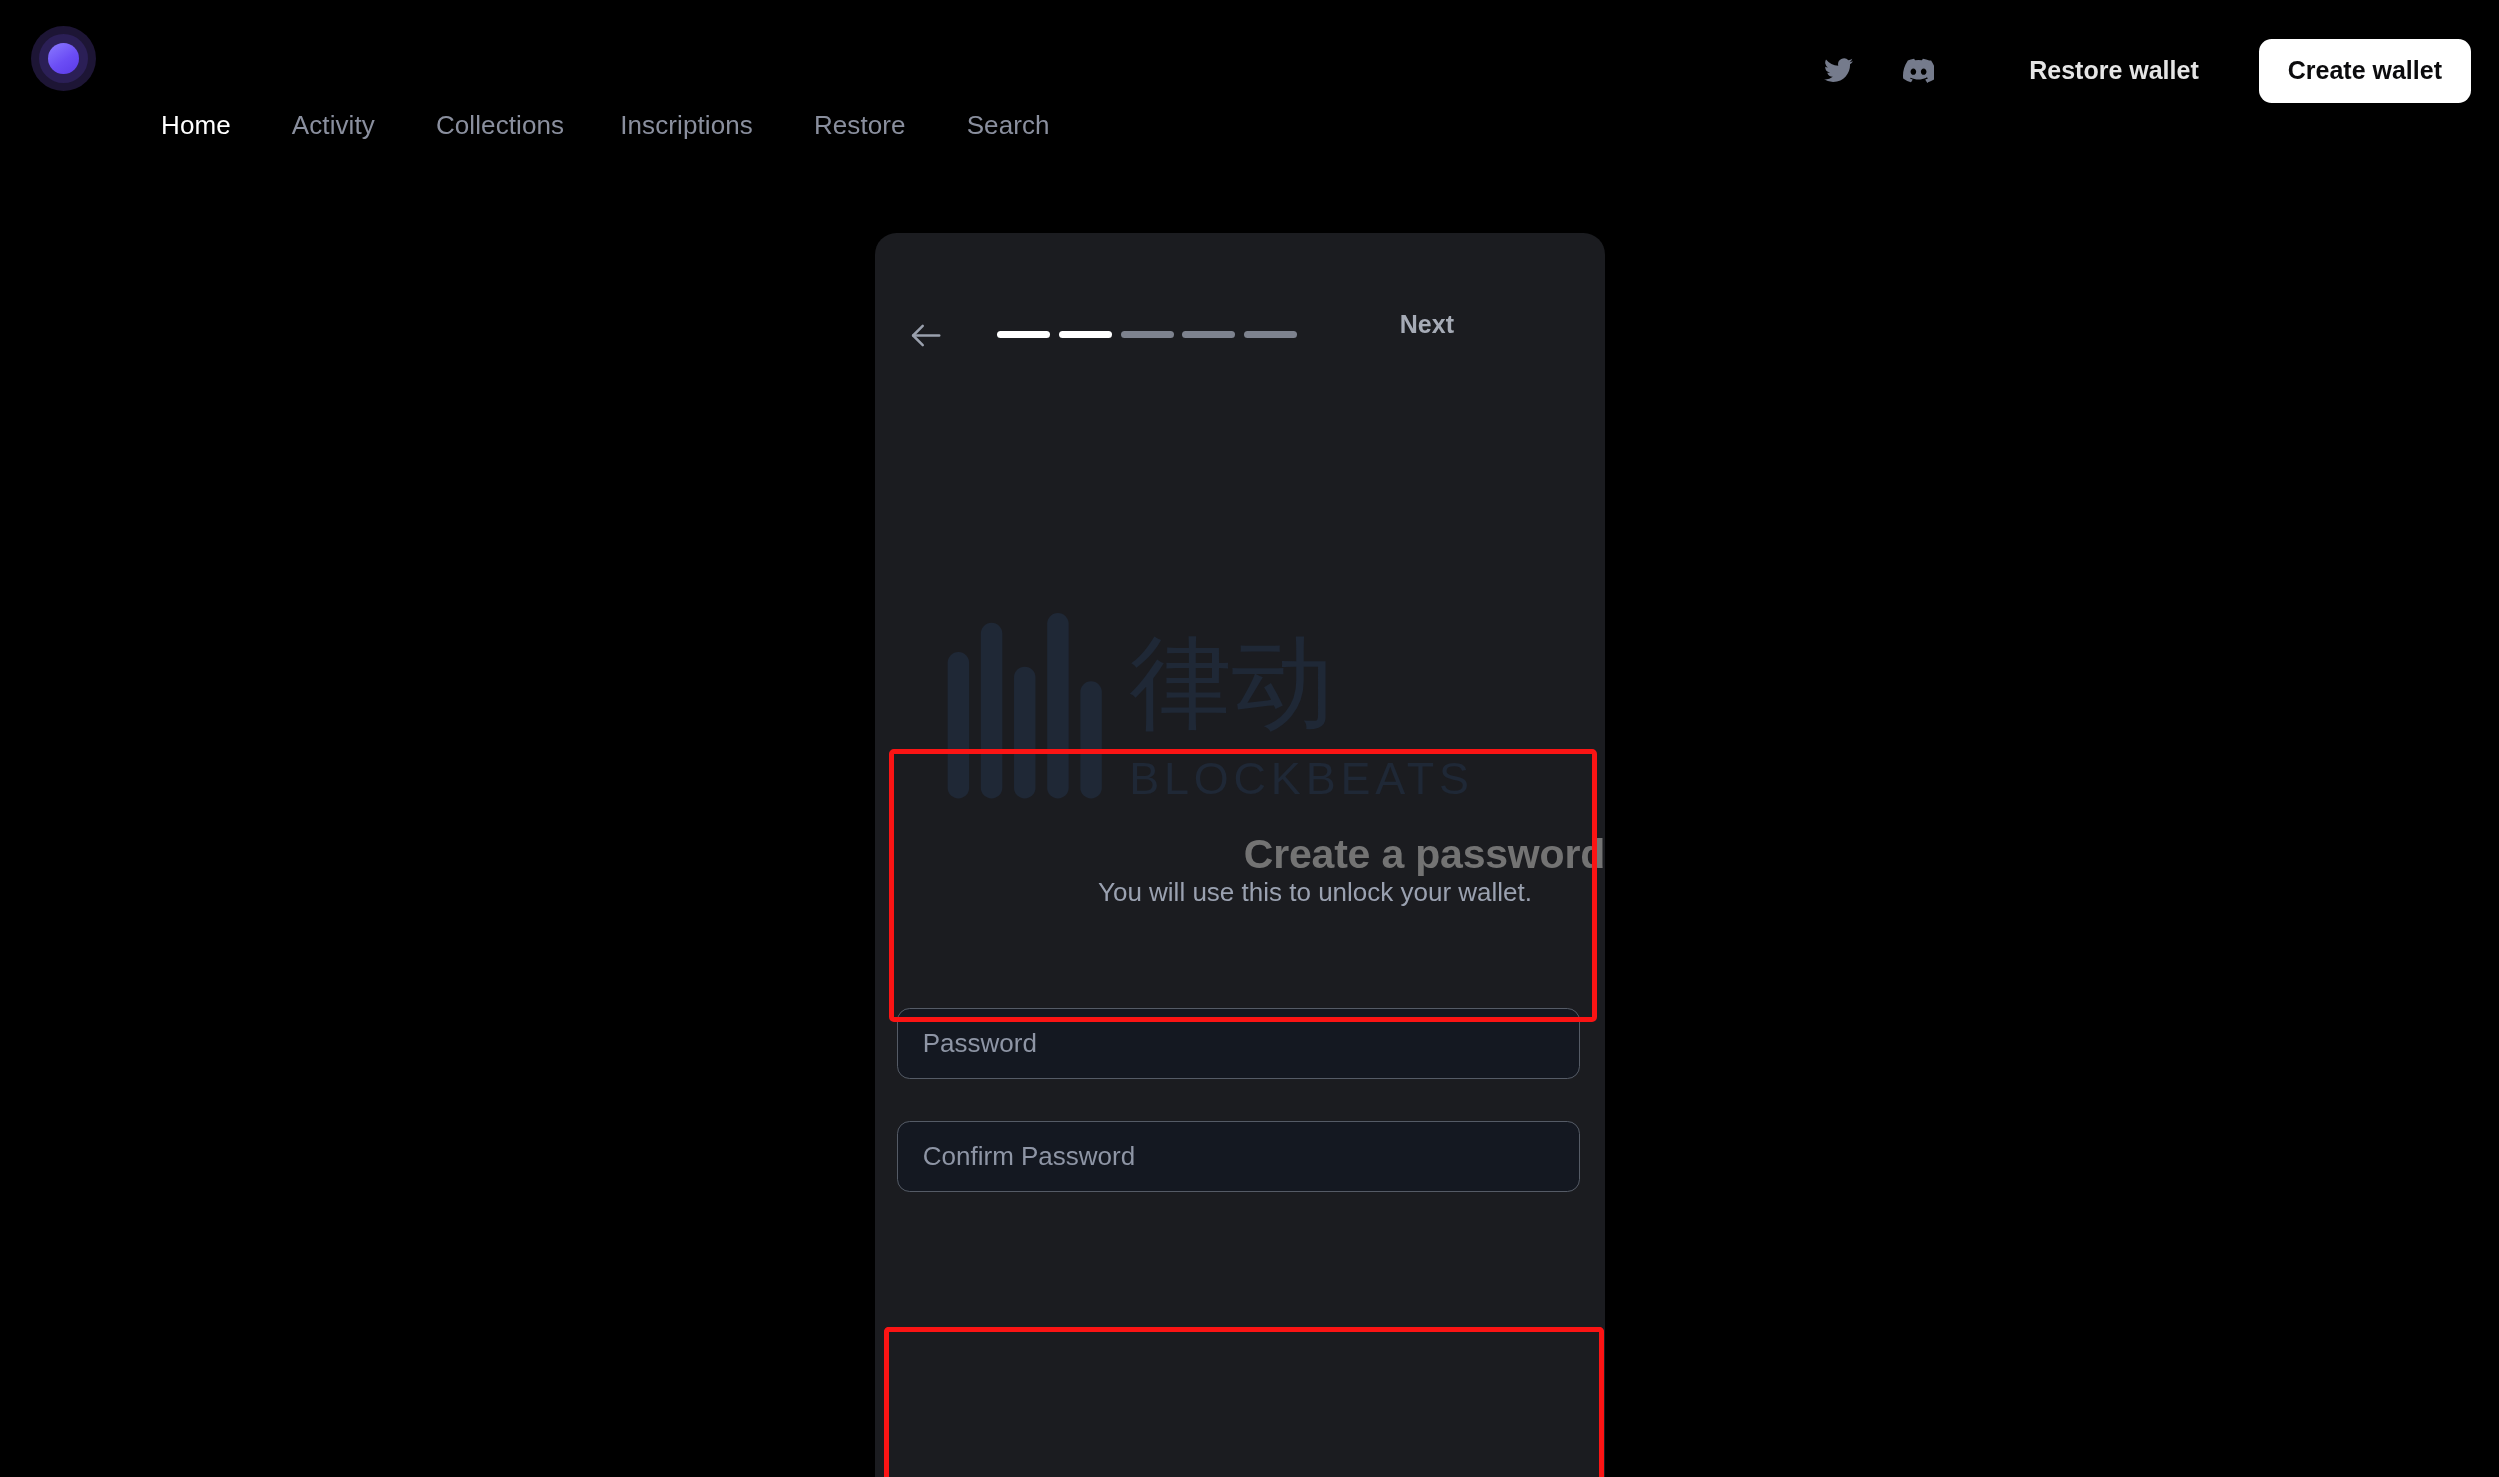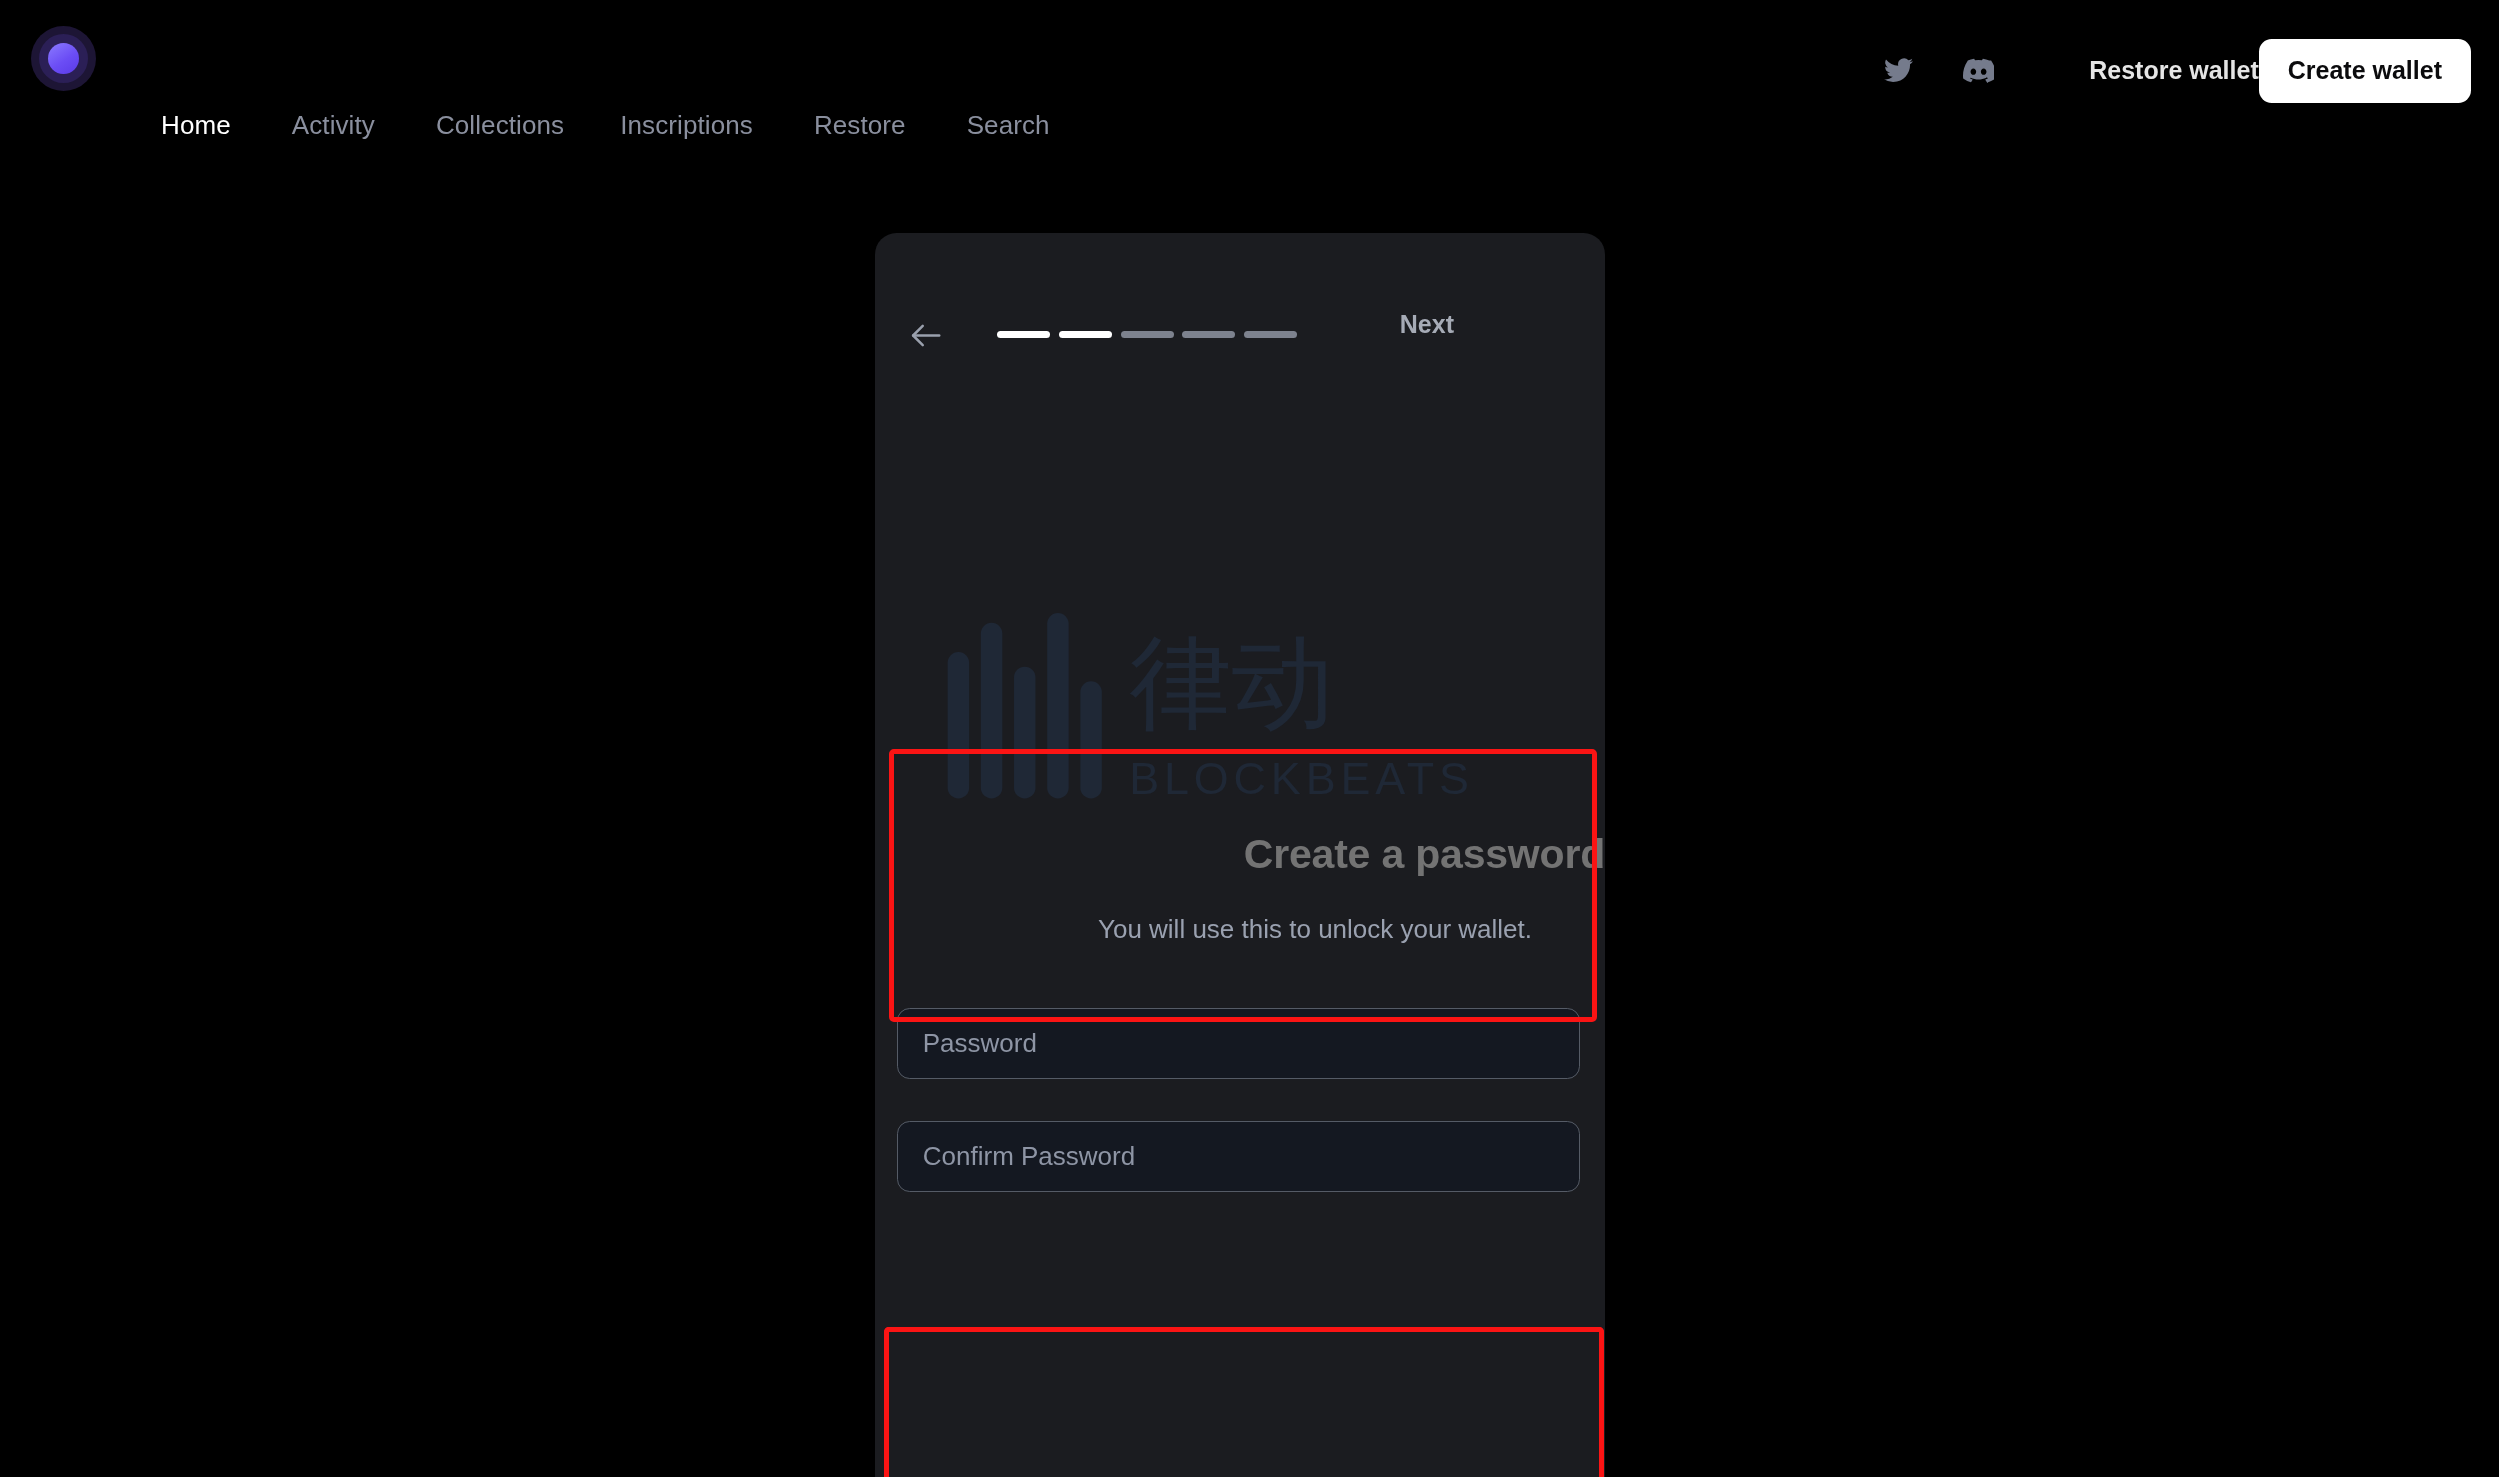--- a/index.html
+++ b/index.html
@@ -67,20 +67,21 @@
   .social-icon.discord { margin-left:35px; }
 
   .restore-link {
     font-size:25px; font-weight:bold;
     color:#e5e5e5;
     margin-left:88px;
     cursor:pointer;
     white-space:nowrap;
   }
   .create-btn {
+    margin-left:60px;
     background:#ffffff; color:#0b0b0d;
     font-size:25px; font-weight:bold;
     border:none; border-radius:12.7px;
     padding:0 29px; height:64px;
     cursor:pointer;
     font-family:"Liberation Sans", sans-serif;
     white-space:nowrap;
   }
 
   
@@ -127,21 +128,21 @@
     font-family:"Liberation Sans", sans-serif;
   }
 
   .title {
     position:absolute; top:598px; left:0; width:730px;
     text-align:right;
     font-size:41px; font-weight:bold; color:#737373;
     letter-spacing:-0.2px;
   }
   .subtitle {
-    position:absolute; top:681px; left:0; width:880px;
+    position:absolute; top:644px; left:0; width:880px;
     text-align:center;
     font-size:26px; color:#9aa1b0;
   }
 
   
   .field {
     position:absolute; left:22.4px;
     width:683px; height:71px;
     background:#141821;
     border:1px solid #555b66;

